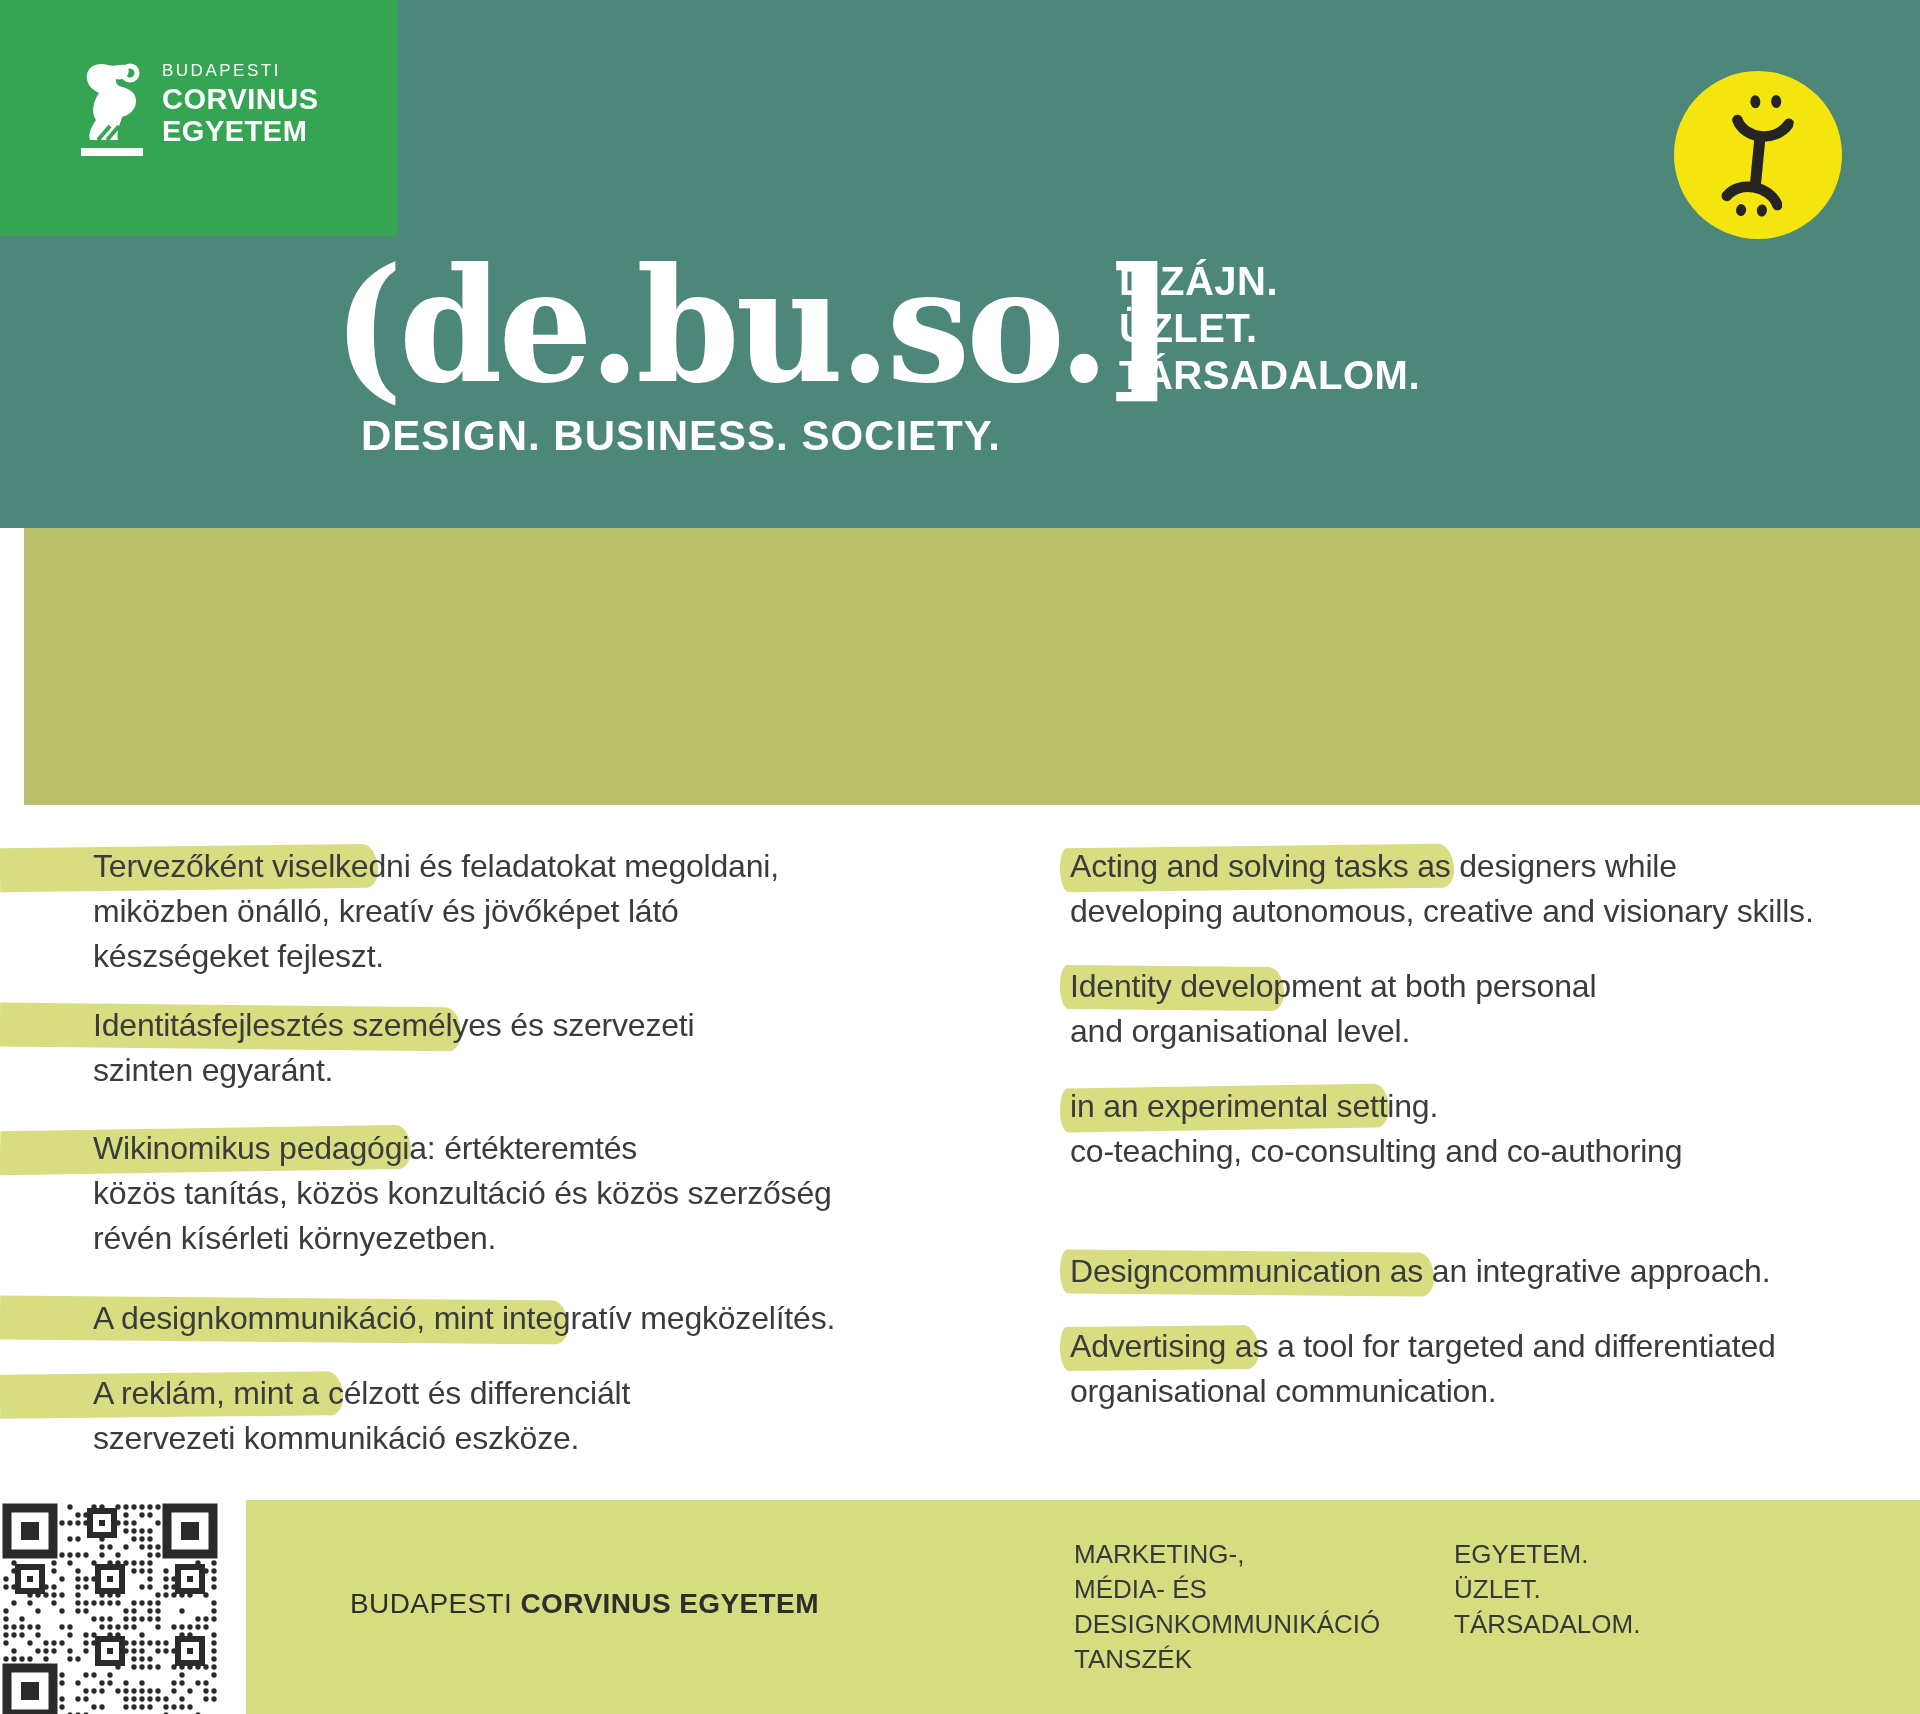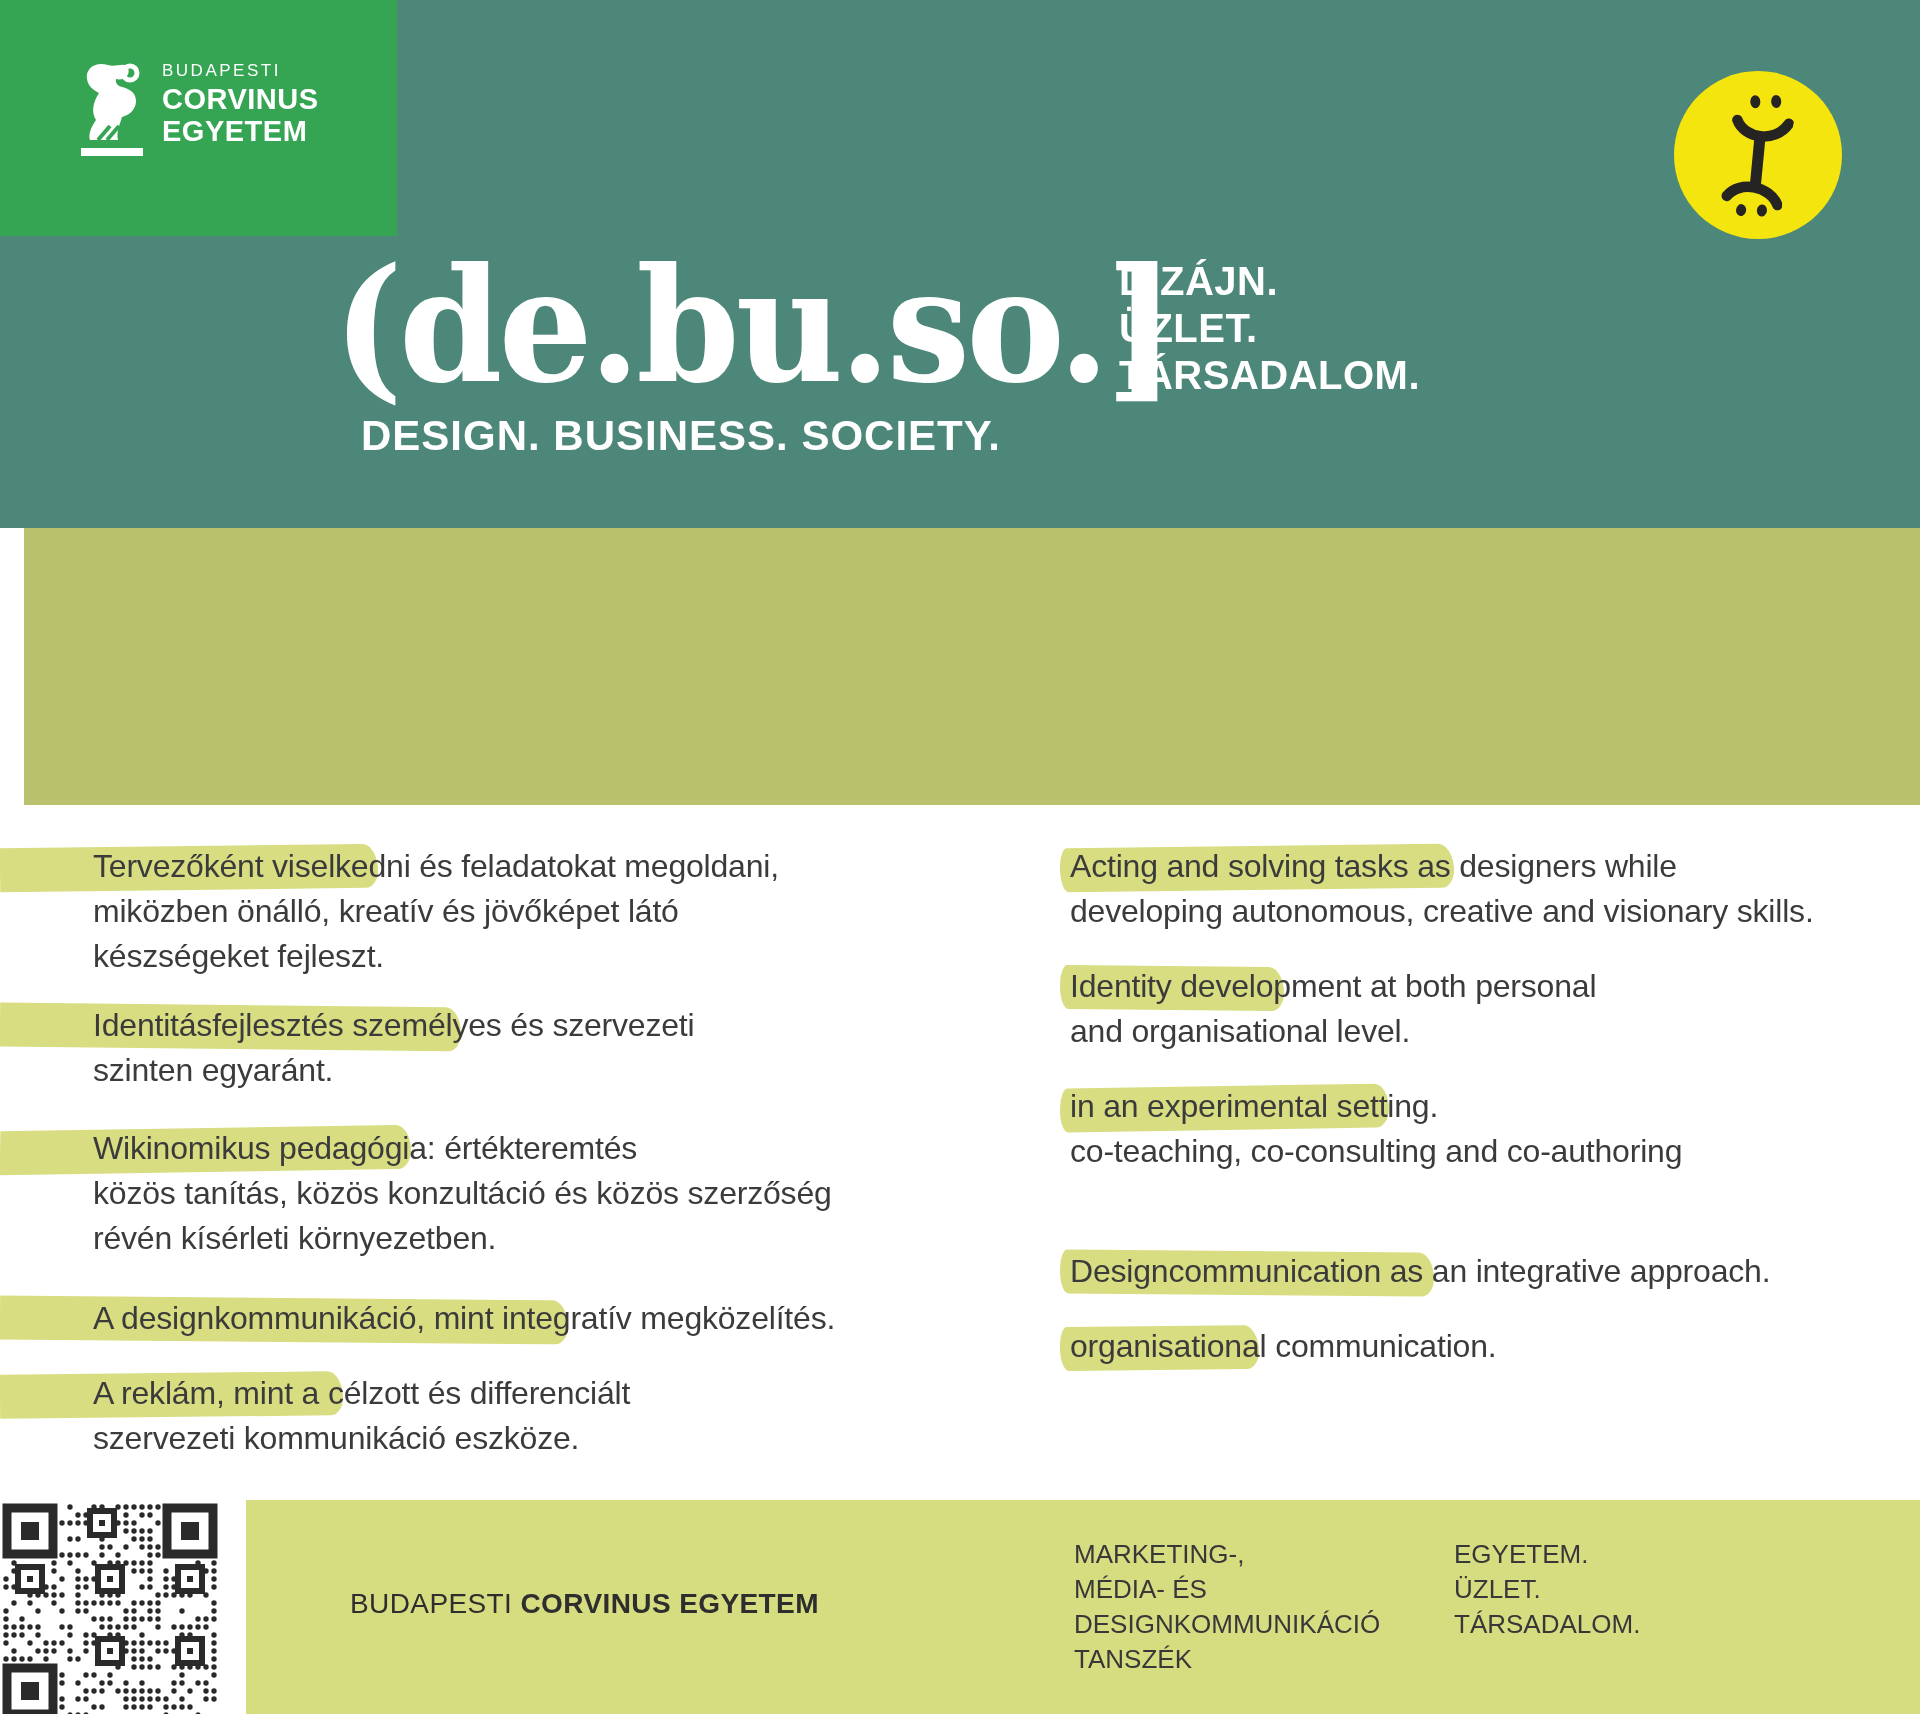--- a/index.html
+++ b/index.html
@@ -167,20 +167,21 @@
     <div class="marker m-r r3" style="width:329px"></div>
     <div class="ln">in an experimental setting.</div>
     <div class="ln">co-teaching, co-consulting and co-authoring</div>
   </div>
   <div class="para col-right" style="top:1249px">
     <div class="marker m-r r4" style="width:374px"></div>
     <div class="ln">Designcommunication as an integrative approach.</div>
   </div>
   <div class="para col-right" style="top:1324px">
     <div class="marker m-r r5" style="width:199px"></div>
+    <div class="ln">Advertising as a tool for targeted and differentiated</div>
     <div class="ln">organisational communication.</div>
   </div>
 
   <div class="abs footer-band"></div>
 
   <div class="abs qr" id="qr"><svg xmlns="http://www.w3.org/2000/svg" width="216" height="216">
         <circle cx="68" cy="4" r="2.7" fill="#2a2a2a"></circle>
         <circle cx="92" cy="4" r="2.7" fill="#2a2a2a"></circle>
         <circle cx="100" cy="4" r="2.7" fill="#2a2a2a"></circle>
         <circle cx="116" cy="4" r="2.7" fill="#2a2a2a"></circle>

